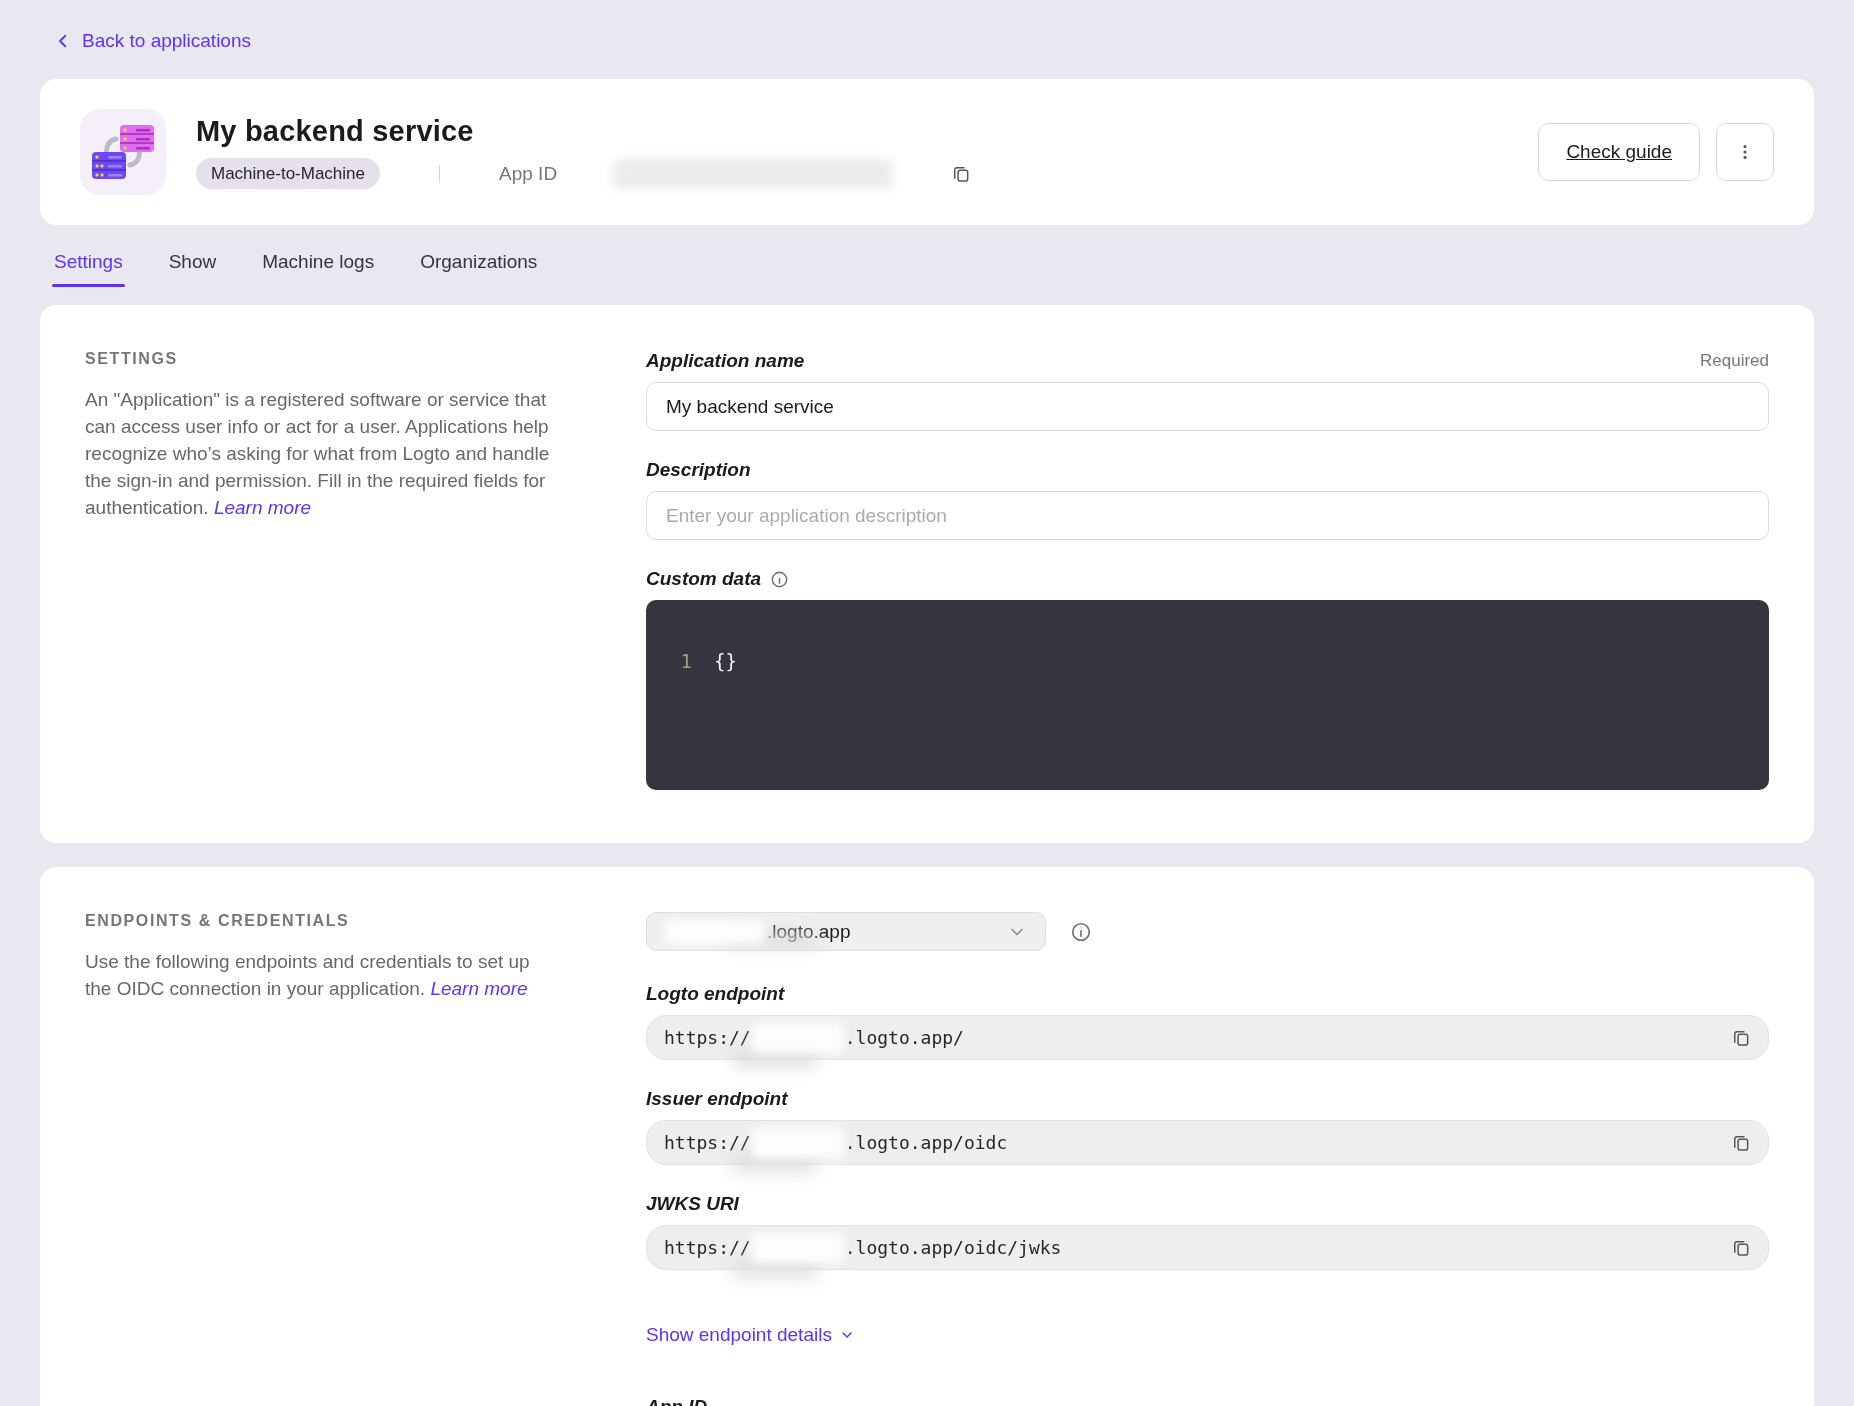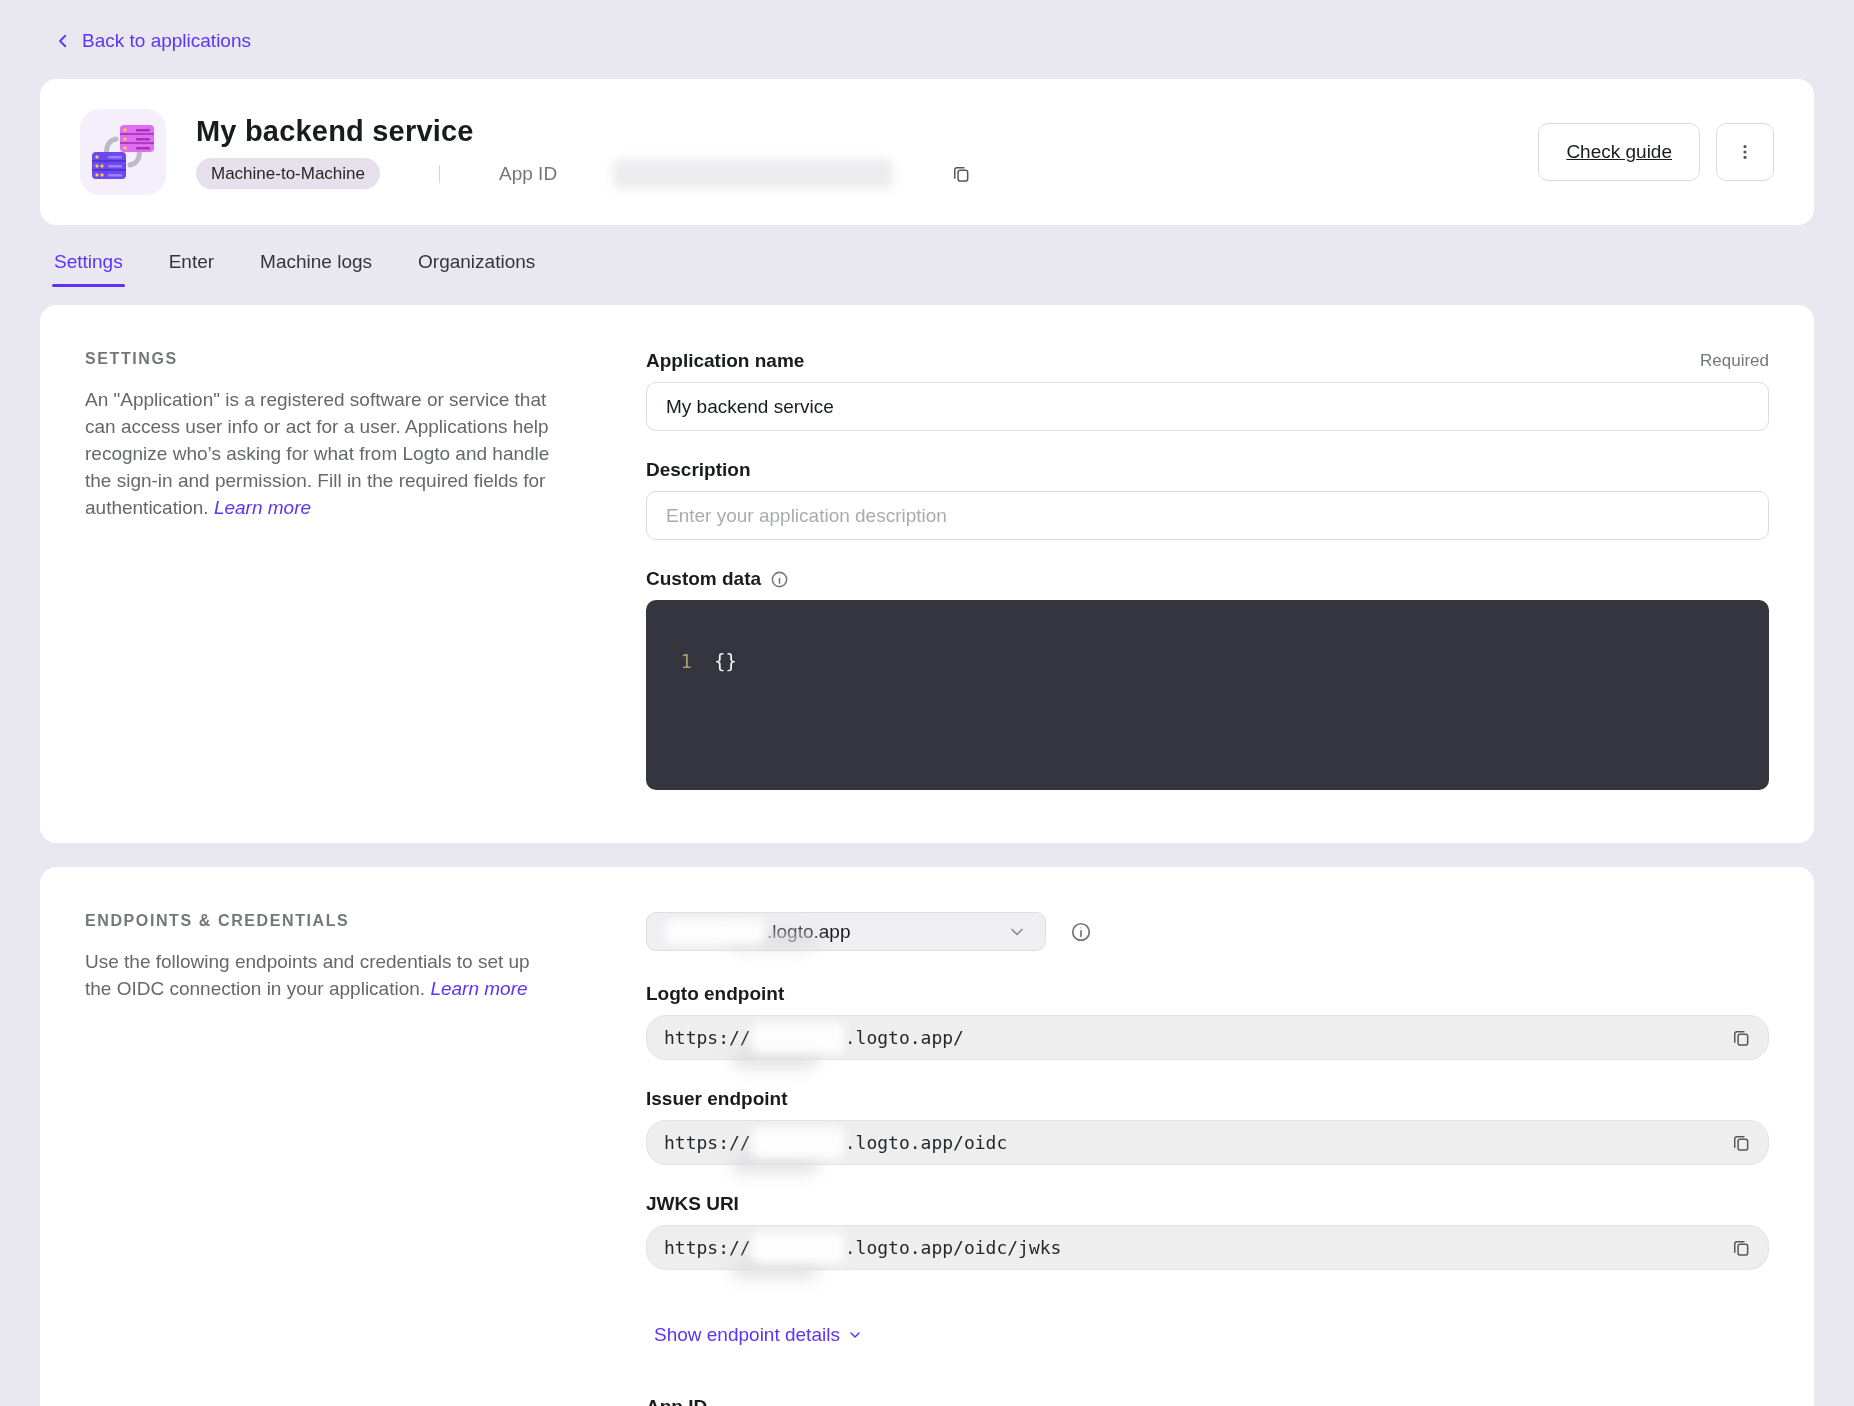--- a/index.html
+++ b/index.html
@@ -67,21 +67,21 @@
     font-size:16px; font-weight:700; letter-spacing:1.6px; color:#747778;
     margin-bottom:18px;
   }
   .section-desc { font-size:19px; line-height:27px; color:#65686A; }
   .learn-more { color:#5D34F2; cursor:pointer; text-decoration:none;font-style:italic; }
 
   
   .field-group { margin-bottom:28px; }
   .field-group:last-child { margin-bottom:8px; }
   .label-row { display:flex; align-items:center; margin-bottom:10px; }
-  .field-label { font-size:19px; font-weight:600; color:#191C1D; }
+  .field-label { font-size:19px; font-weight:600; color:#191C1D;font-style:italic; }
   .required-tag { margin-left:auto; font-size:17px; color:#747778; }
   .info-icon { width:19px; height:19px; color:#747778; margin-left:9px; cursor:pointer; }
   .info-icon svg { width:100%; height:100%; display:block; }
   .text-input {
     width:100%; height:49px; border:1px solid #DCDCDE; border-radius:10px;
     font-family:inherit; font-size:19px; color:#191C1D; padding:0 19px; outline:none;
     background:#fff;
   }
   .text-input::placeholder { color:#A9ACAC; }
 
@@ -117,21 +117,21 @@
     filter:blur(5px); vertical-align:middle; position:relative; z-index:2;
   }
   .redact.soft { background:#ECECEE; }
   .smudge {
     position:absolute; background:#DCDCDE; border-radius:8px;
     filter:blur(8px); opacity:.85; z-index:1; pointer-events:none;
   }
 
   .show-details {
     display:inline-flex; align-items:center; gap:7px;
-    margin:26px 0 14px 8px;
+    margin:26px 0 14px 0;
     color:#5D34F2; font-size:19px; font-weight:500; cursor:pointer; text-decoration:none;
   }
   .show-details svg { width:16px; height:16px; }
   .appid-group { margin-top:36px; }
 </style>
 </head>
 <body>
 
 <div class="page">
 
@@ -202,21 +202,21 @@
               <circle cx="12" cy="12" r="1.9"></circle>
               <circle cx="12" cy="18.5" r="1.9"></circle>
             </svg>
         </span>
       </button>
     </div>
   </div>
 
   <div class="tabs">
     <div class="tab active">Settings</div>
-    <div class="tab">Enter</div>
+    <div class="tab">Show</div>
     <div class="tab">Machine logs</div>
     <div class="tab">Organizations</div>
   </div>
 
   <section class="card section-card">
     <div class="col-left">
       <div class="section-title">SETTINGS</div>
       <p class="section-desc">
         <span>An "Application" is a registered software or service that can access user info or act for a user. Applications help recognize who’s asking for what from Logto and handle the sign-in and permission. Fill in the required fields for authentication.</span>
         <a class="learn-more">Learn more</a>

